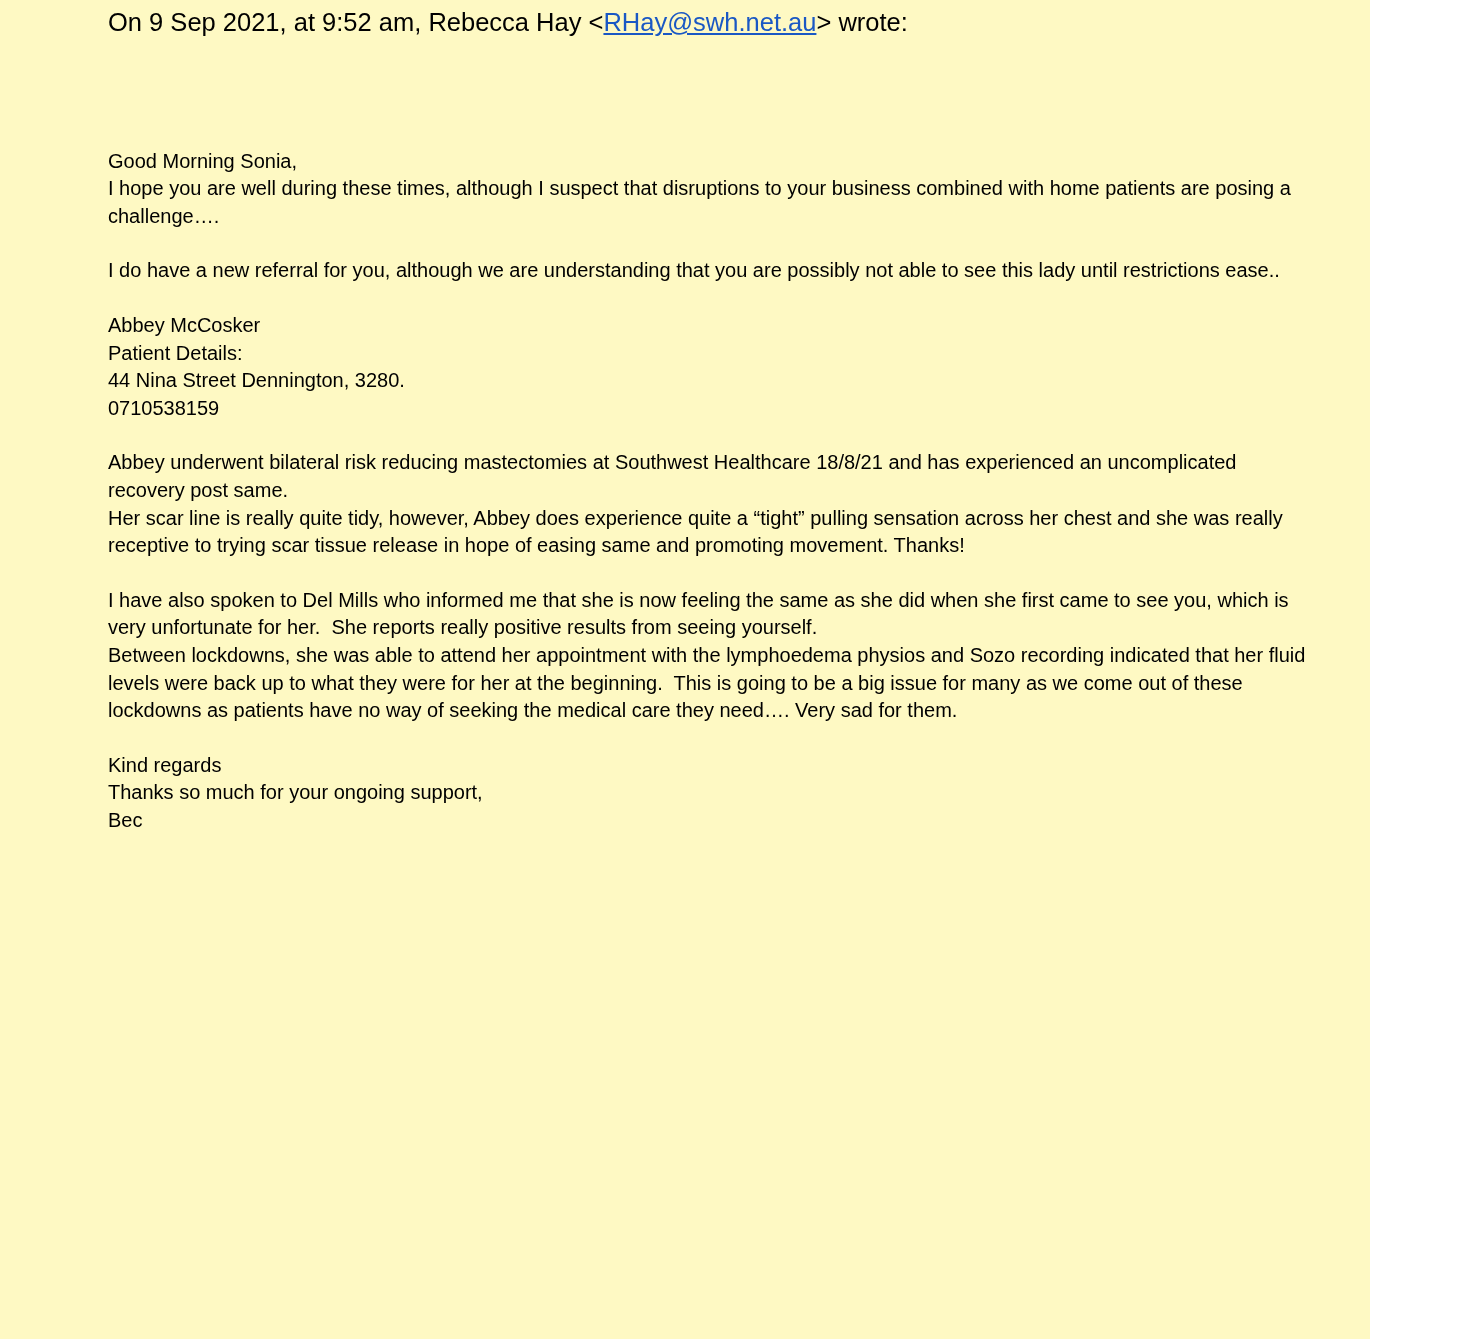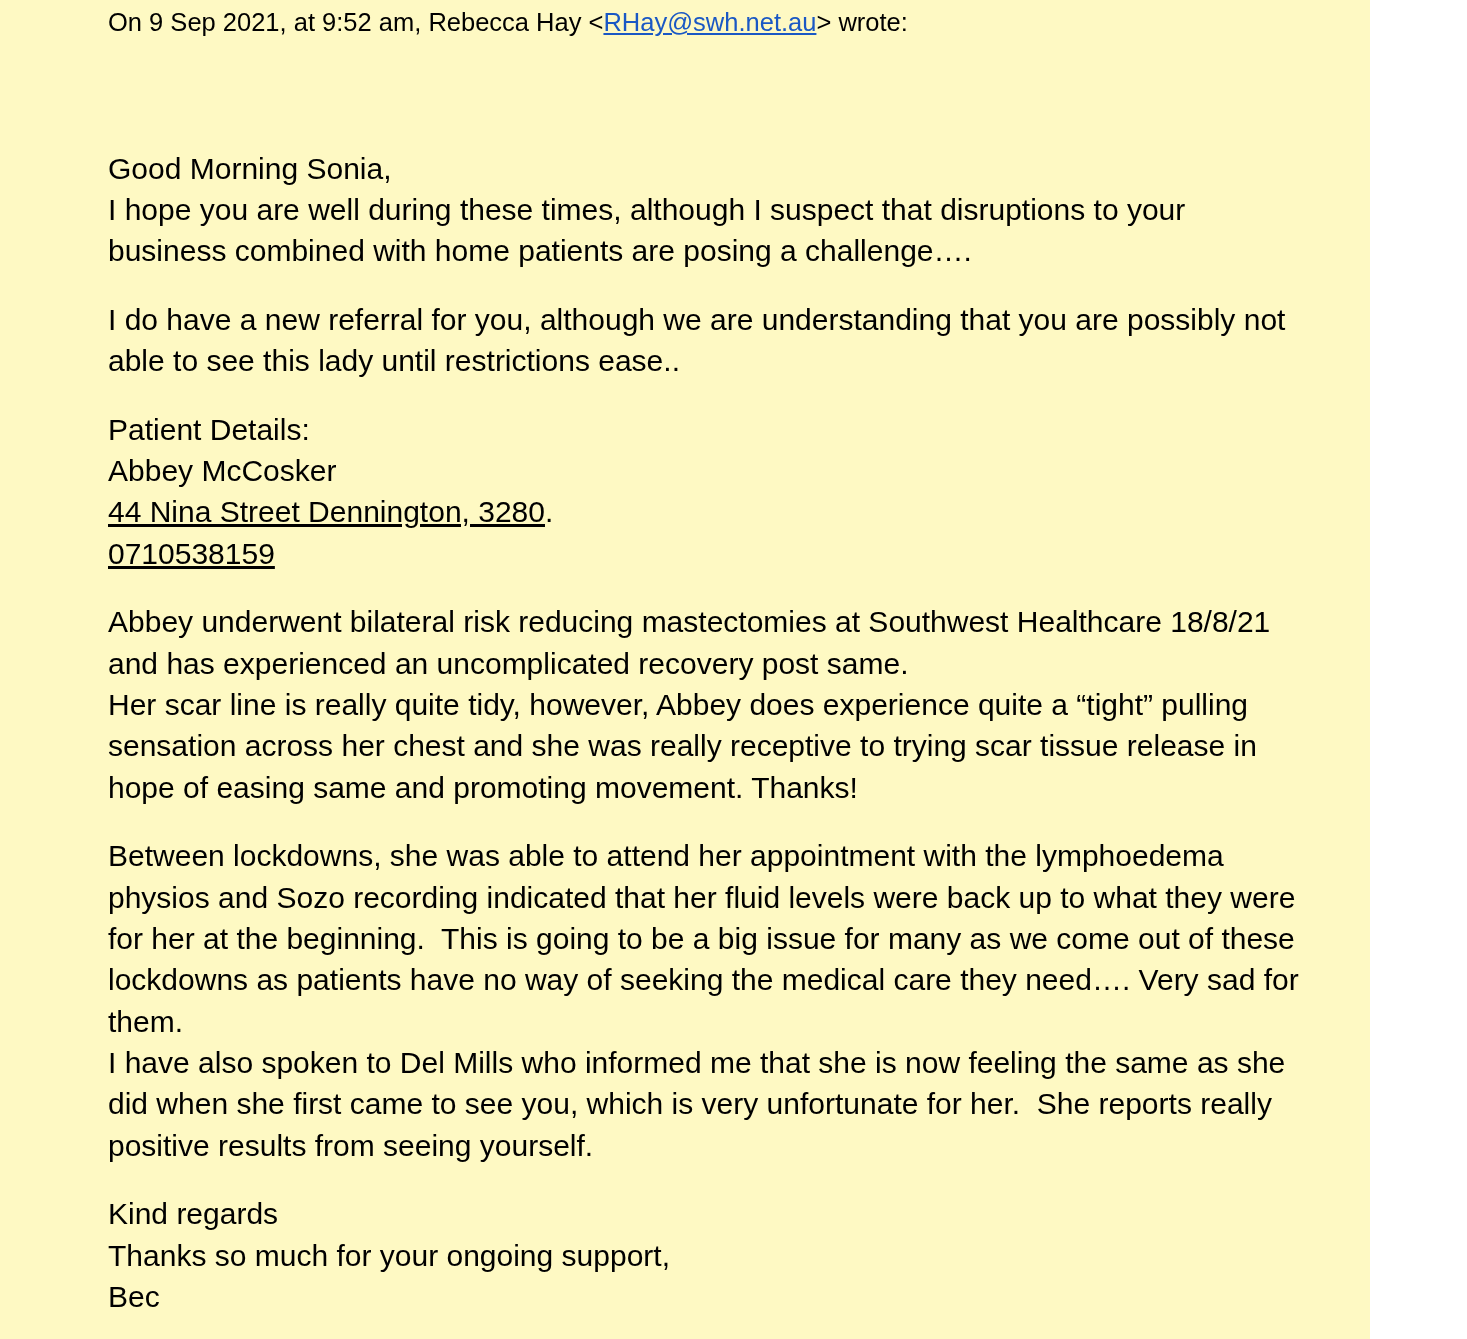--- a/index.html
+++ b/index.html
@@ -28,32 +28,31 @@
   }
   .mail-link {
     color: #1a58c4;
     text-decoration: underline;
     cursor: pointer;
   }
   .spacer-lg {
     height: 108px;
   }
   .body-block {
-    font-size: 30px;
+    font-size: 20px;
     line-height: 1.38;
   }
   .para {
     margin: 0;
     white-space: pre-wrap;
   }
   .blank-line {
     height: 27px;
   }
   .underlined {
-    text-decoration: underline;
     margin-top: 11px;
   }
   .nowrap-line {
     white-space: pre-wrap;
   }
 </style>
 </head>
 <body>
 
 <div class="page">
@@ -66,34 +65,34 @@
 
     <p class="para">Good Morning Sonia,</p>
     <p class="para">I hope you are well during these times, although I suspect that disruptions to your business combined with home patients are posing a challenge….</p>
 
     <div class="blank-line"></div>
 
     <p class="para">I do have a new referral for you, although we are understanding that you are possibly not able to see this lady until restrictions ease..</p>
 
     <div class="blank-line"></div>
 
+    <p class="para">Abbey McCosker</p>
     <p class="para">Patient Details:</p>
-    <p class="para">Abbey McCosker</p>
     <p class="para nowrap-line"><span class="underlined">44 Nina Street Dennington, 3280</span><span>.</span></p>
     <p class="para"><span class="underlined">0710538159</span></p>
 
     <div class="blank-line"></div>
 
     <p class="para">Abbey underwent bilateral risk reducing mastectomies at Southwest Healthcare 18/8/21 and has experienced an uncomplicated recovery post same.</p>
     <p class="para">Her scar line is really quite tidy, however, Abbey does experience quite a “tight” pulling sensation across her chest and she was really receptive to trying scar tissue release in hope of easing same and promoting movement. Thanks!</p>
 
     <div class="blank-line"></div>
 
+    <p class="para">I have also spoken to Del Mills who informed me that she is now feeling the same as she did when she first came to see you, which is very unfortunate for her.  She reports really positive results from seeing yourself.</p>
     <p class="para">Between lockdowns, she was able to attend her appointment with the lymphoedema physios and Sozo recording indicated that her fluid levels were back up to what they were for her at the beginning.  This is going to be a big issue for many as we come out of these lockdowns as patients have no way of seeking the medical care they need…. Very sad for them.</p>
-    <p class="para">I have also spoken to Del Mills who informed me that she is now feeling the same as she did when she first came to see you, which is very unfortunate for her.  She reports really positive results from seeing yourself.</p>
 
     <div class="blank-line"></div>
 
     <p class="para">Kind regards</p>
     <p class="para">Thanks so much for your ongoing support,</p>
     <p class="para">Bec</p>
 
   </div>
 </div>
 

